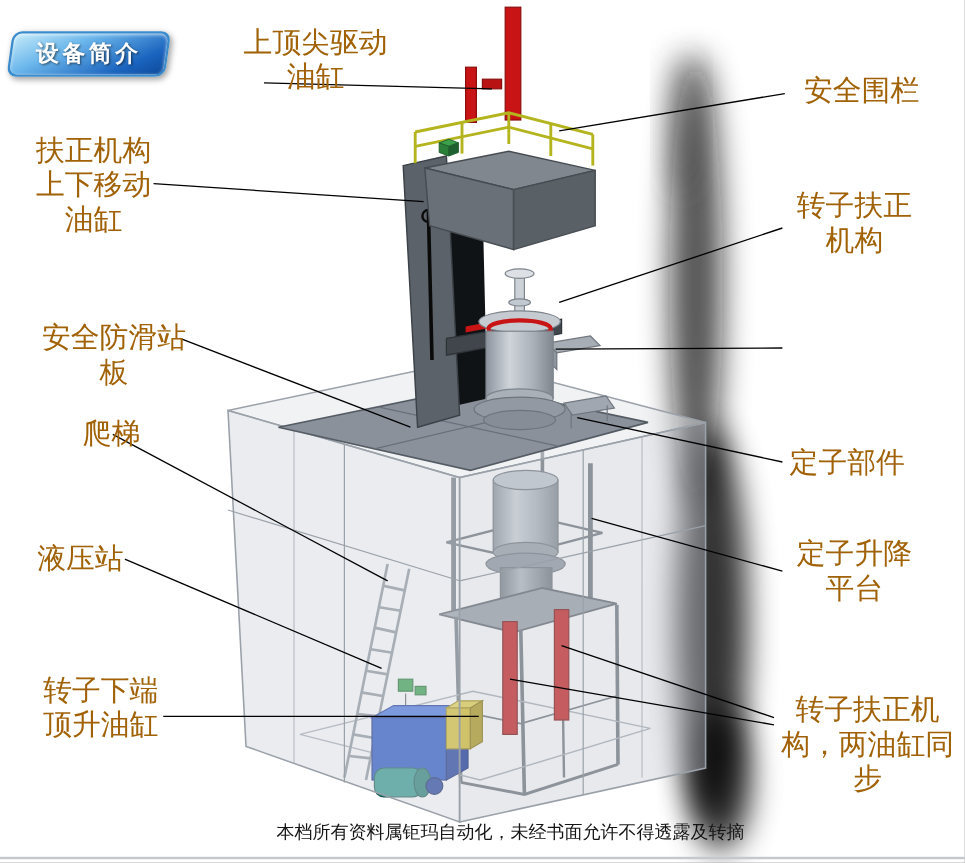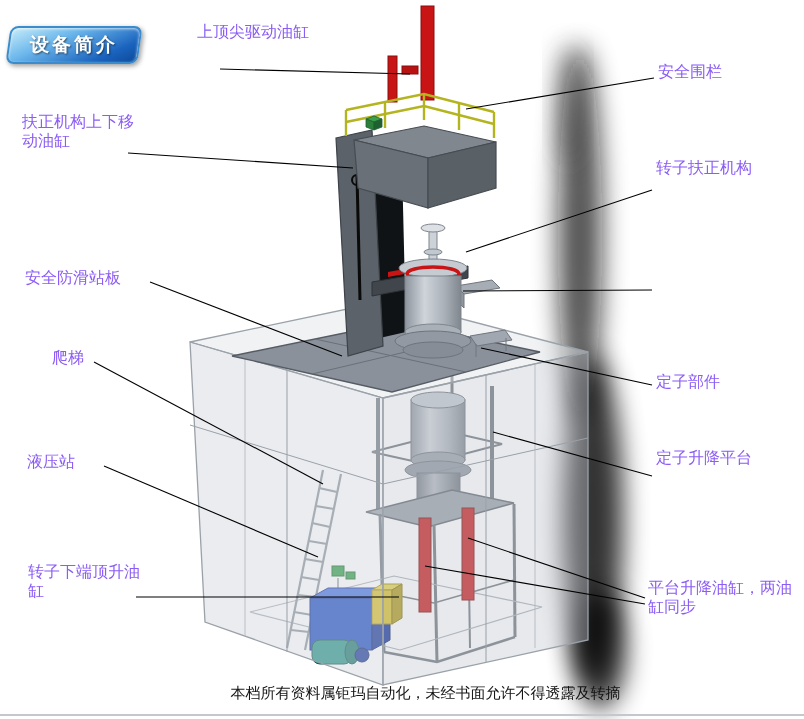--- a/index.html
+++ b/index.html
@@ -3,22 +3,22 @@
 <meta charset="utf-8">
 <style>
   *{margin:0;padding:0;box-sizing:border-box}
   html,body{background:#9a9a9a}
   .stage{
     position:relative;width:804px;height:719px;background:#ffffff;overflow:hidden;
     font-family:"Liberation Sans","DejaVu Sans",sans-serif;
   }
   svg.machine{position:absolute;left:0;top:0;display:block}
   .lbl{
-    position:absolute;color:#8b5cf6;font-size:16px;line-height:1.2;
-    word-break:break-all;white-space:normal;
+    position:absolute;color:#a16207;font-size:24px;line-height:1.2;
+    word-break:break-all;white-space:normal;text-align:center;
   }
   .badge{
     position:absolute;left:8px;top:26px;width:132px;height:38px;
     background:linear-gradient(155deg,#c6ebf9 0%,#6db8ec 35%,#1a63be 78%,#0d4a9a 100%);
     border:2px solid #3a8ccc;border-radius:8px;transform:skewX(-8deg);
     box-shadow:2px 2px 5px rgba(0,0,0,.4), inset 0 1px 3px rgba(255,255,255,.7);
     display:flex;align-items:center;justify-content:center;
   }
   .badge span{
     transform:skewX(8deg);color:#ffffff;font-weight:bold;font-size:19px;
@@ -211,23 +211,23 @@
 
   <div class="badge">
     <span>设备简介</span>
   </div>
 
   <div class="lbl" style="left:197px;top:22px;width:132px">上顶尖驱动油缸</div>
   <div class="lbl" style="left:22px;top:112px;width:112px">扶正机构上下移动油缸</div>
   <div class="lbl" style="left:658px;top:62px;width:120px">安全围栏</div>
   <div class="lbl" style="left:656px;top:158px;width:112px">转子扶正机构</div>
   <div class="lbl" style="left:25px;top:268px;width:140px">安全防滑站板</div>
-  <div class="lbl" style="left:52px;top:348px;width:60px">爬梯</div>
+  <div class="lbl" style="left:63px;top:348px;width:60px">爬梯</div>
   <div class="lbl" style="left:656px;top:372px;width:100px">定子部件</div>
   <div class="lbl" style="left:27px;top:452px;width:80px">液压站</div>
   <div class="lbl" style="left:28px;top:562px;width:112px">转子下端顶升油缸</div>
   <div class="lbl" style="left:656px;top:448px;width:112px">定子升降平台</div>
-  <div class="lbl" style="left:648px;top:578px;width:150px">平台升降油缸，两油缸同步</div>
+  <div class="lbl" style="left:648px;top:578px;width:150px">转子扶正机构，两油缸同步</div>
 
   <div class="footer">本档所有资料属钜玛自动化，未经书面允许不得透露及转摘</div>
   <div class="bottom-line"></div>
 
 </div>
 
 </body></html>

